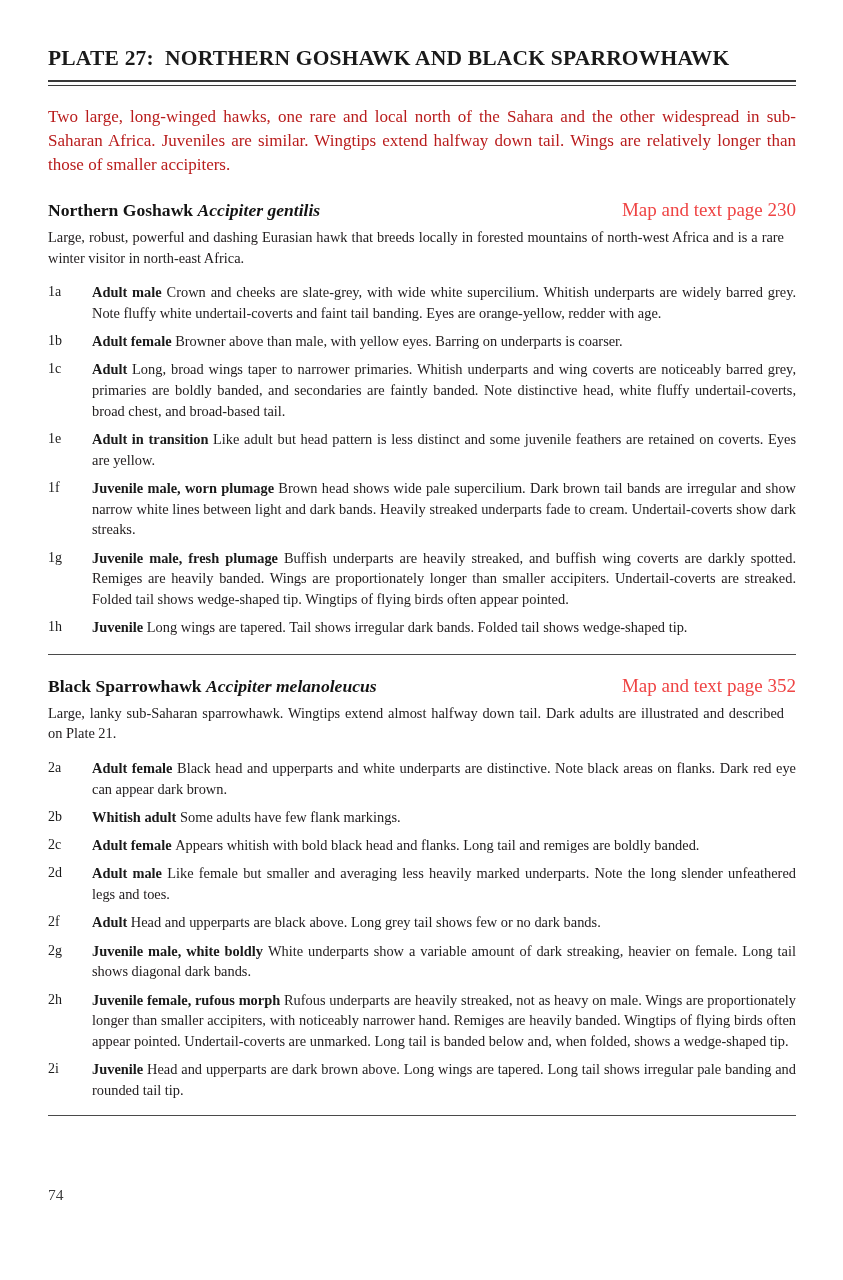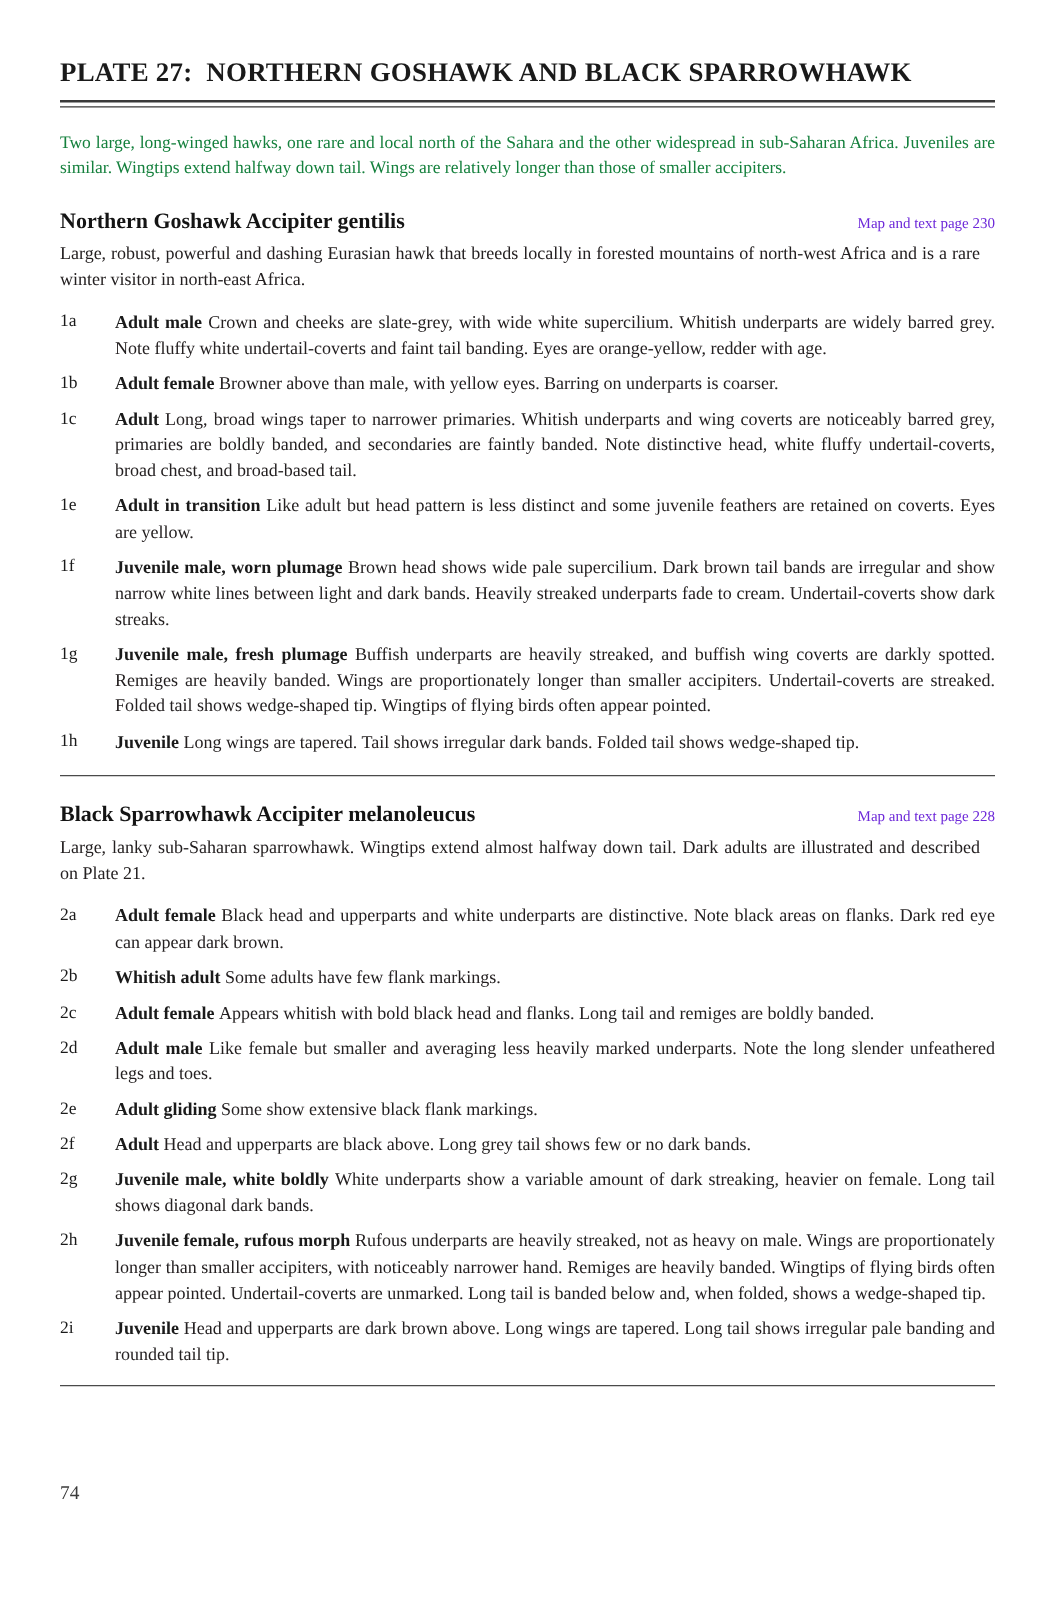--- a/index.html
+++ b/index.html
@@ -43,47 +43,48 @@
     width: 100%;
     border-top: 2.4px solid #3a3a3a;
     border-bottom: 1.1px solid #3a3a3a;
     height: 3px;
     box-sizing: content-box;
     margin-bottom: 19px;
   }
 
   
   .intro {
-    font-size: 14px;
+    font-size: 17px;
     line-height: 1.42;
     text-align: justify;
     margin: 0 0 22px 0;
-    color: #15803d;
+    color: #b91c1c;
   }
 
   
   .species { margin: 0; }
   .species-head {
     display: flex;
     align-items: baseline;
     justify-content: space-between;
     margin: 0 0 6px 0;
   }
   .species-name {
     font-size: 17.6px;
     font-weight: bold;
     color: #141414;
   }
   .species-name .sci {
+    font-style: italic;
     font-weight: bold;
   }
   .species-ref {
-    font-size: 12px;
+    font-size: 19px;
     font-weight: normal;
-    color: #6d28d9;
+    color: #ef4444;
     white-space: nowrap;
     padding-left: 18px;
   }
   .species-desc {
     font-size: 14.4px;
     line-height: 1.42;
     text-align: justify;
     margin: 0 12px 14px 0;
     color: #242021;
   }
@@ -179,21 +180,21 @@
           <div class="entry-body"><span class="lead">Juvenile </span><span>Long wings are tapered. Tail shows irregular dark bands. Folded tail shows wedge-shaped tip.</span></div>
         </div>
       </div>
     </div>
 
     <div class="section-rule"></div>
 
     <div class="species">
       <div class="species-head">
         <div class="species-name"><span>Black Sparrowhawk </span><span class="sci">Accipiter melanoleucus</span></div>
-        <div class="species-ref">Map and text page 228</div>
+        <div class="species-ref">Map and text page 352</div>
       </div>
       <p class="species-desc">Large, lanky sub-Saharan sparrowhawk. Wingtips extend almost halfway down tail. Dark adults are illustrated and described on Plate 21.</p>
 
       <div class="entries">
         <div class="entry">
           <div class="entry-key">2a</div>
           <div class="entry-body"><span class="lead">Adult female </span><span>Black head and upperparts and white underparts are distinctive. Note black areas on flanks. Dark red eye can appear dark brown.</span></div>
         </div>
         <div class="entry">
           <div class="entry-key">2b</div>
@@ -201,24 +202,20 @@
         </div>
         <div class="entry">
           <div class="entry-key">2c</div>
           <div class="entry-body"><span class="lead">Adult female </span><span>Appears whitish with bold black head and flanks. Long tail and remiges are boldly banded.</span></div>
         </div>
         <div class="entry">
           <div class="entry-key">2d</div>
           <div class="entry-body"><span class="lead">Adult male </span><span>Like female but smaller and averaging less heavily marked underparts. Note the long slender unfeathered legs and toes.</span></div>
         </div>
         <div class="entry">
-          <div class="entry-key">2e</div>
-          <div class="entry-body"><span class="lead">Adult gliding </span><span>Some show extensive black flank markings.</span></div>
-        </div>
-        <div class="entry">
           <div class="entry-key">2f</div>
           <div class="entry-body"><span class="lead">Adult </span><span>Head and upperparts are black above. Long grey tail shows few or no dark bands.</span></div>
         </div>
         <div class="entry">
           <div class="entry-key">2g</div>
           <div class="entry-body"><span class="lead">Juvenile male, white boldly </span><span>White underparts show a variable amount of dark streaking, heavier on female. Long tail shows diagonal dark bands.</span></div>
         </div>
         <div class="entry">
           <div class="entry-key">2h</div>
           <div class="entry-body"><span class="lead">Juvenile female, rufous morph </span><span>Rufous underparts are heavily streaked, not as heavy on male. Wings are proportionately longer than smaller accipiters, with noticeably narrower hand. Remiges are heavily banded. Wingtips of flying birds often appear pointed. Undertail-coverts are unmarked. Long tail is banded below and, when folded, shows a wedge-shaped tip.</span></div>

